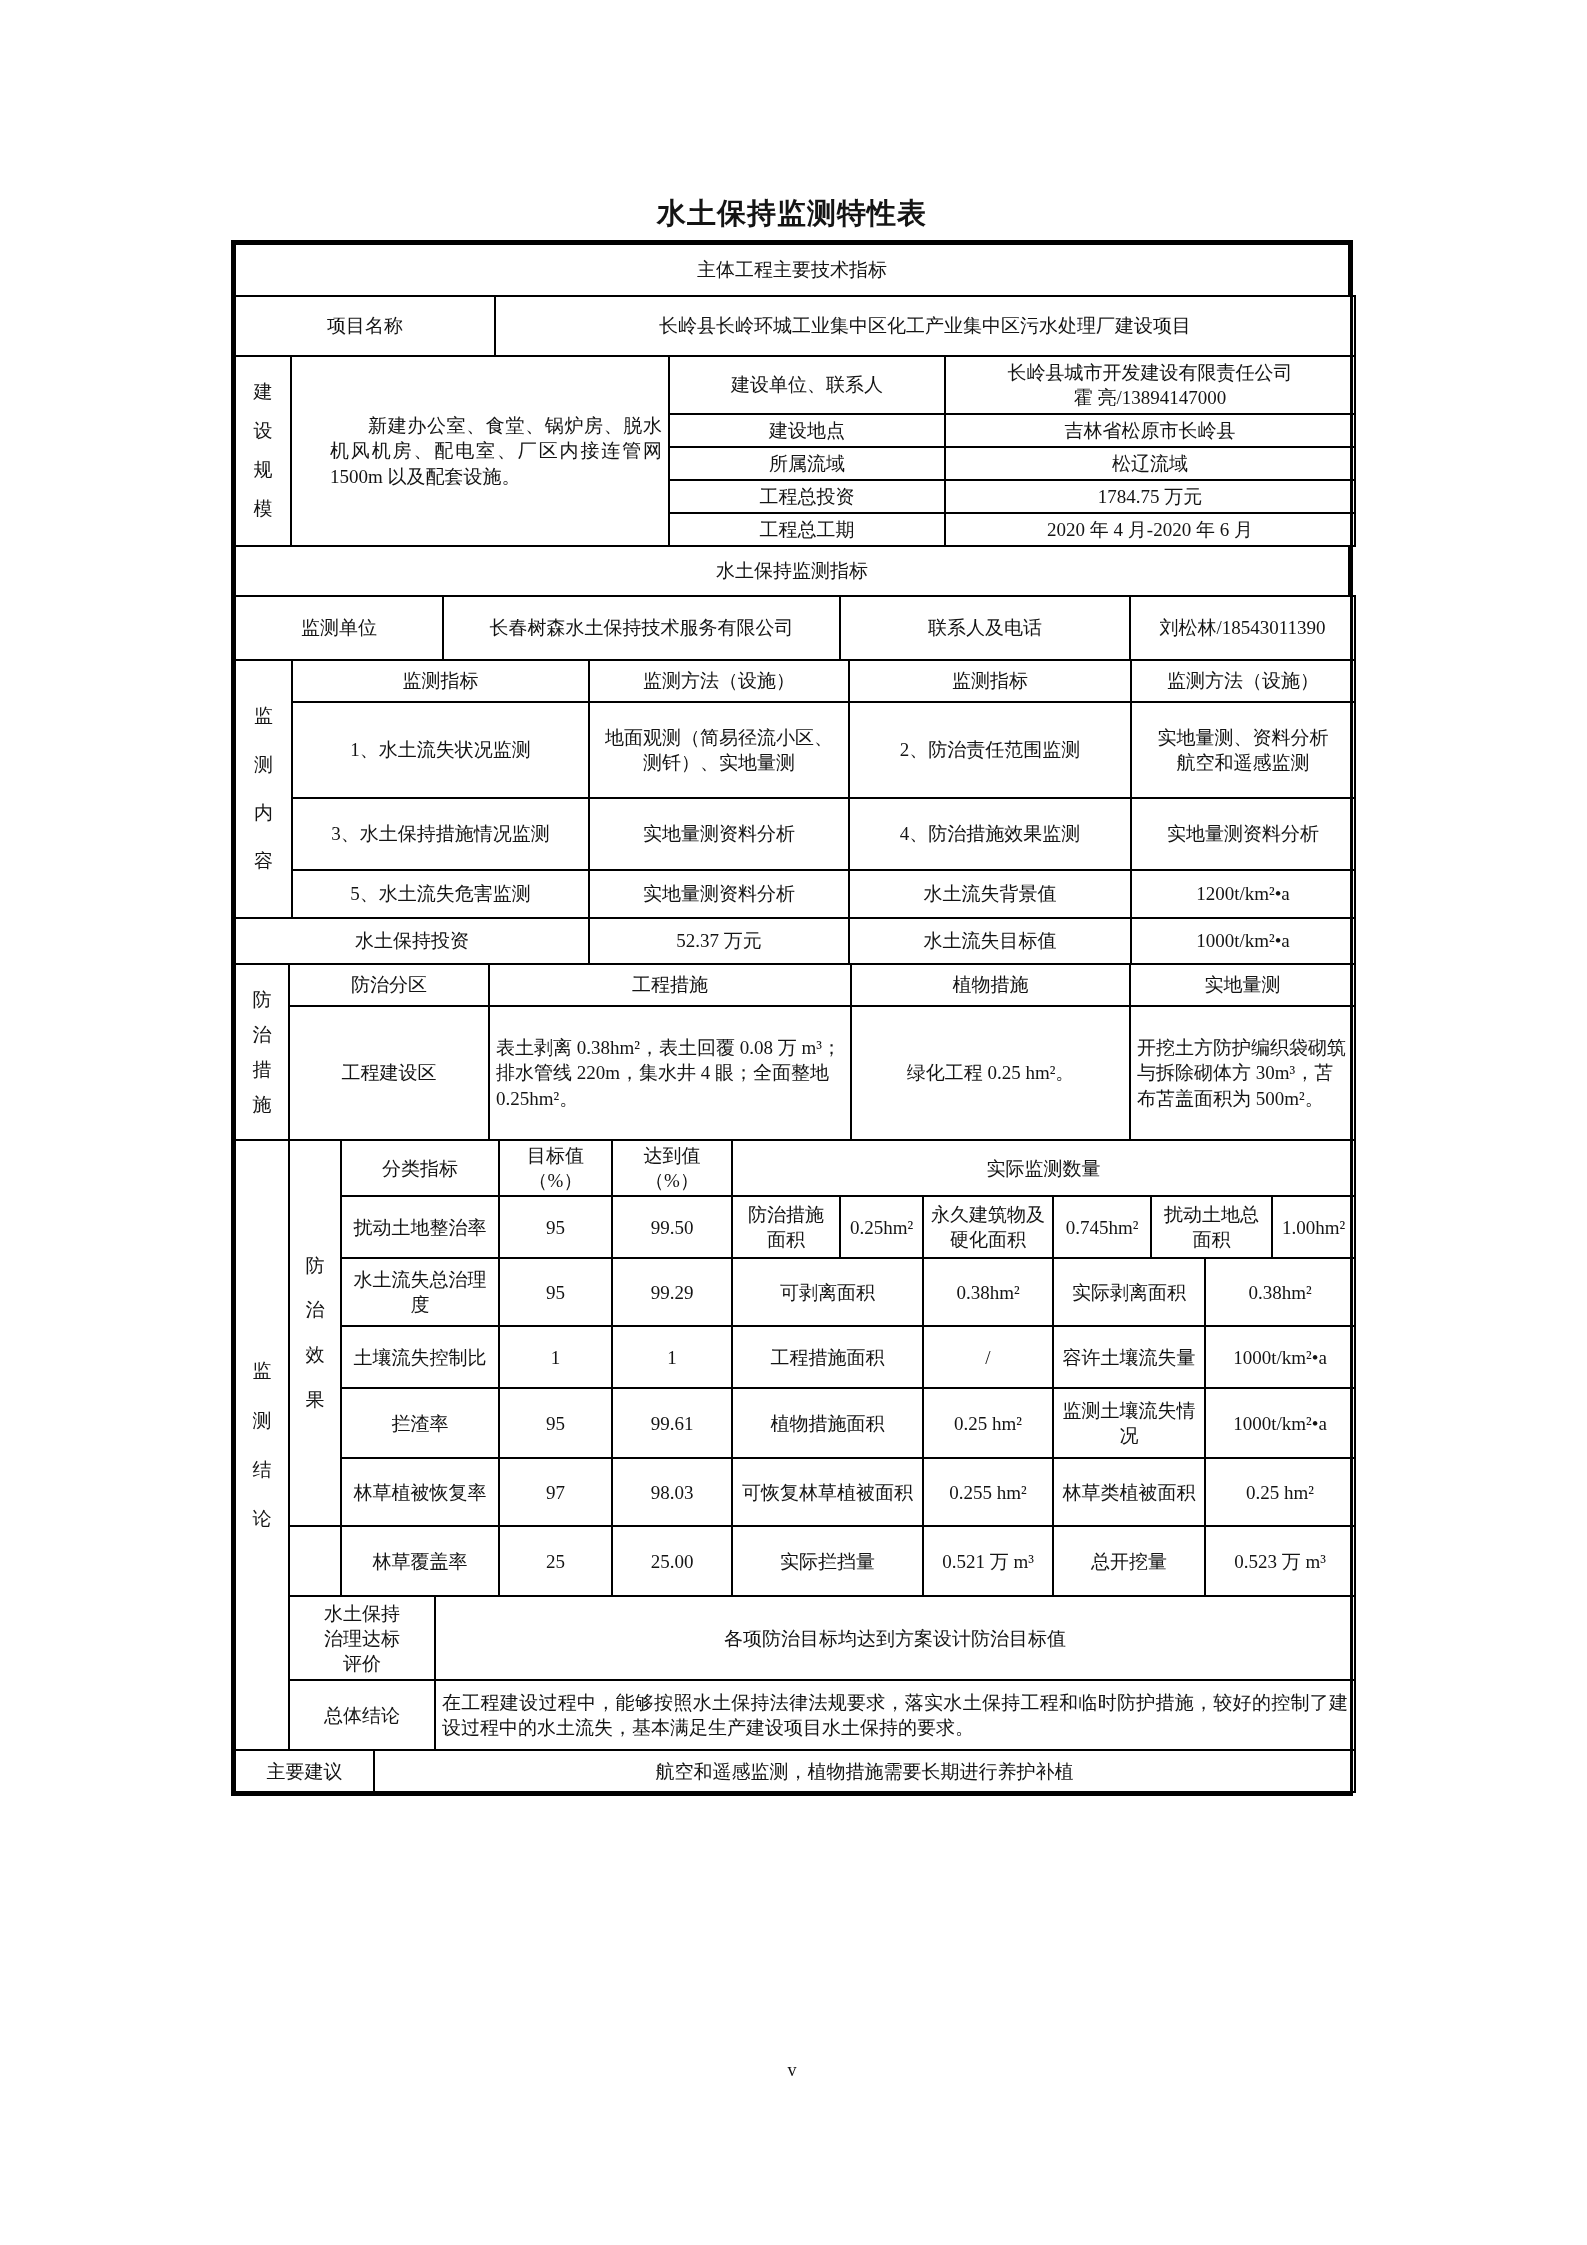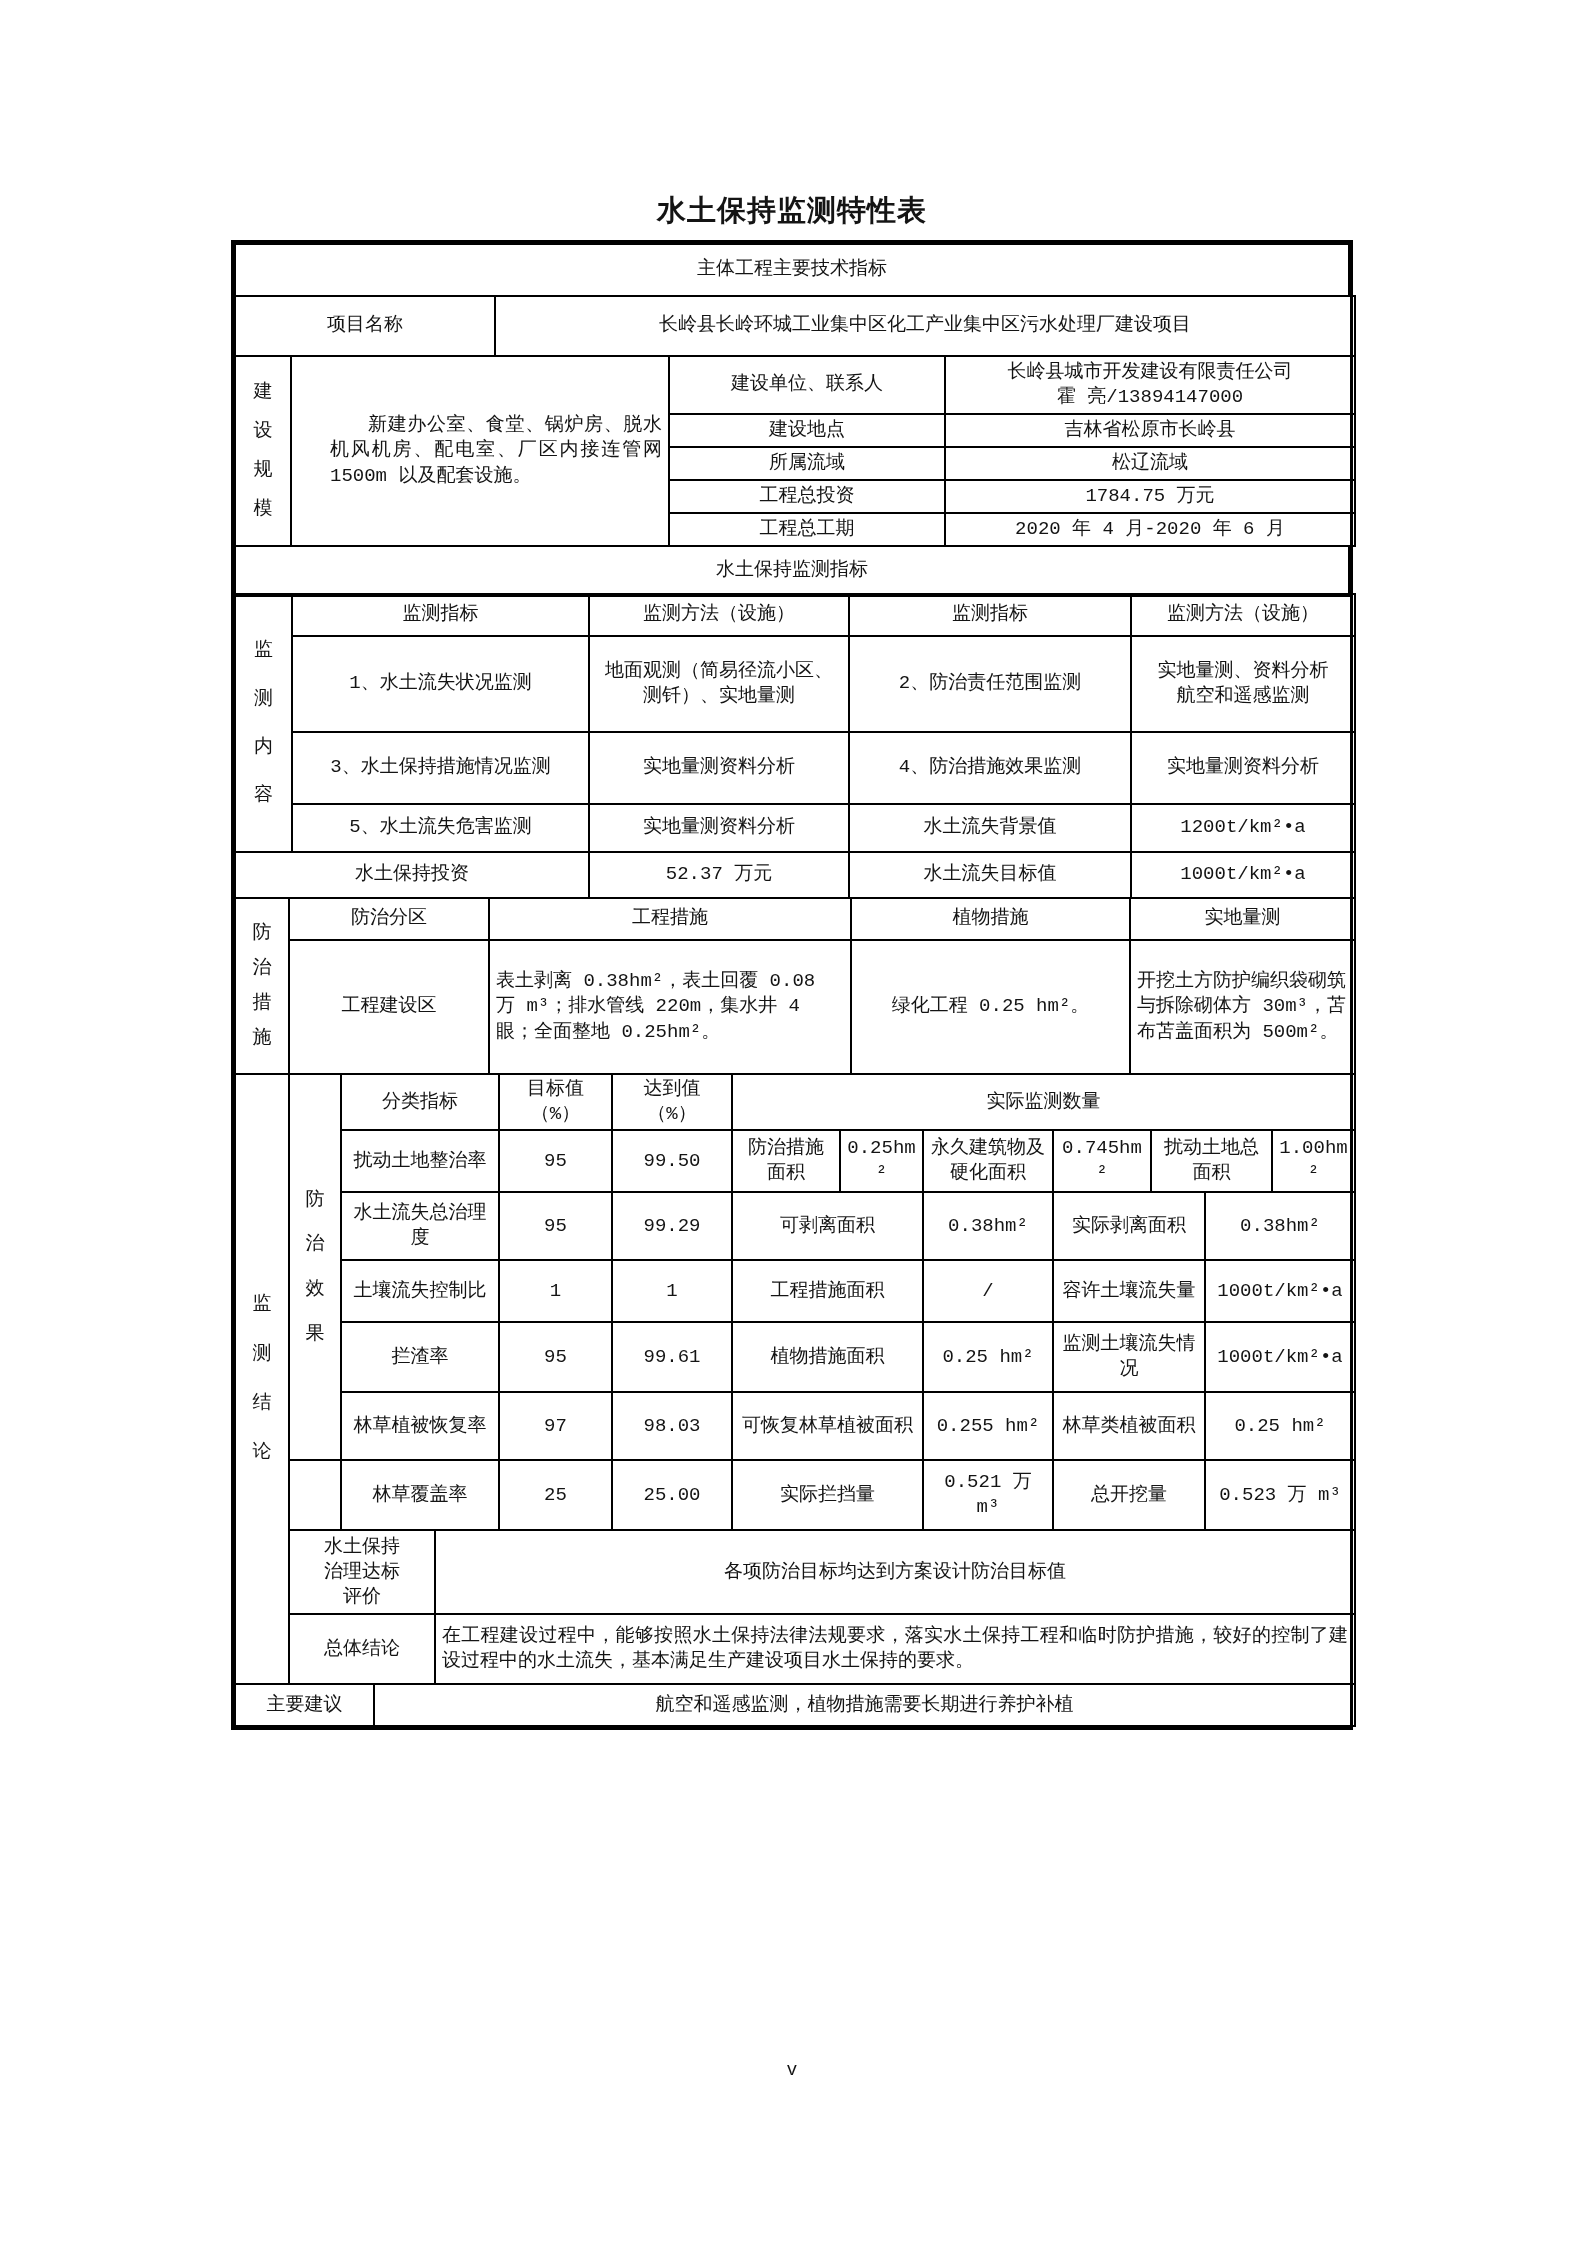--- a/index.html
+++ b/index.html
@@ -1,19 +1,19 @@
 <!DOCTYPE html>
 <html lang="zh"><head>
 <meta charset="utf-8">
 <style>
   html,body { margin:0; padding:0; background:#e8e8e8; }
   .sheet {
     position:relative; width:1587px; height:2245px; margin:0 auto;
     background:#ffffff; overflow:hidden;
-    font-family:Liberation Mono, monospace; color:#141414;
+    font-family:Liberation Serif, serif; color:#141414;
   }
   .content { position:absolute; left:231px; top:194px; width:1122px; }
   .doc-title {
     text-align:center; font-size:29px; font-weight:bold;
     line-height:38px; margin:0 0 8px 0; letter-spacing:1px;
   }
   .twrap { border:3px solid #000; background:#fff; }
   .twrap table {
     width:100%; border-collapse:collapse; table-layout:fixed;
   }
@@ -117,20 +117,26 @@
         </table>
 
       <table>
         <colgroup>
             <col style="width:208px">
             <col style="width:397px">
             <col style="width:290px">
             <col style="width:225px">
           </colgroup>
         <tbody>
+            <tr style="height:64px">
+          <td>监测单位</td>
+          <td>长春树森水土保持技术服务有限公司</td>
+          <td>联系人及电话</td>
+          <td>刘松林/18543011390</td>
+        </tr>
       </tbody>
         </table>
 
       <table>
         <colgroup>
             <col style="width:57px">
             <col style="width:297px">
             <col style="width:260px">
             <col style="width:282px">
             <col style="width:224px">

